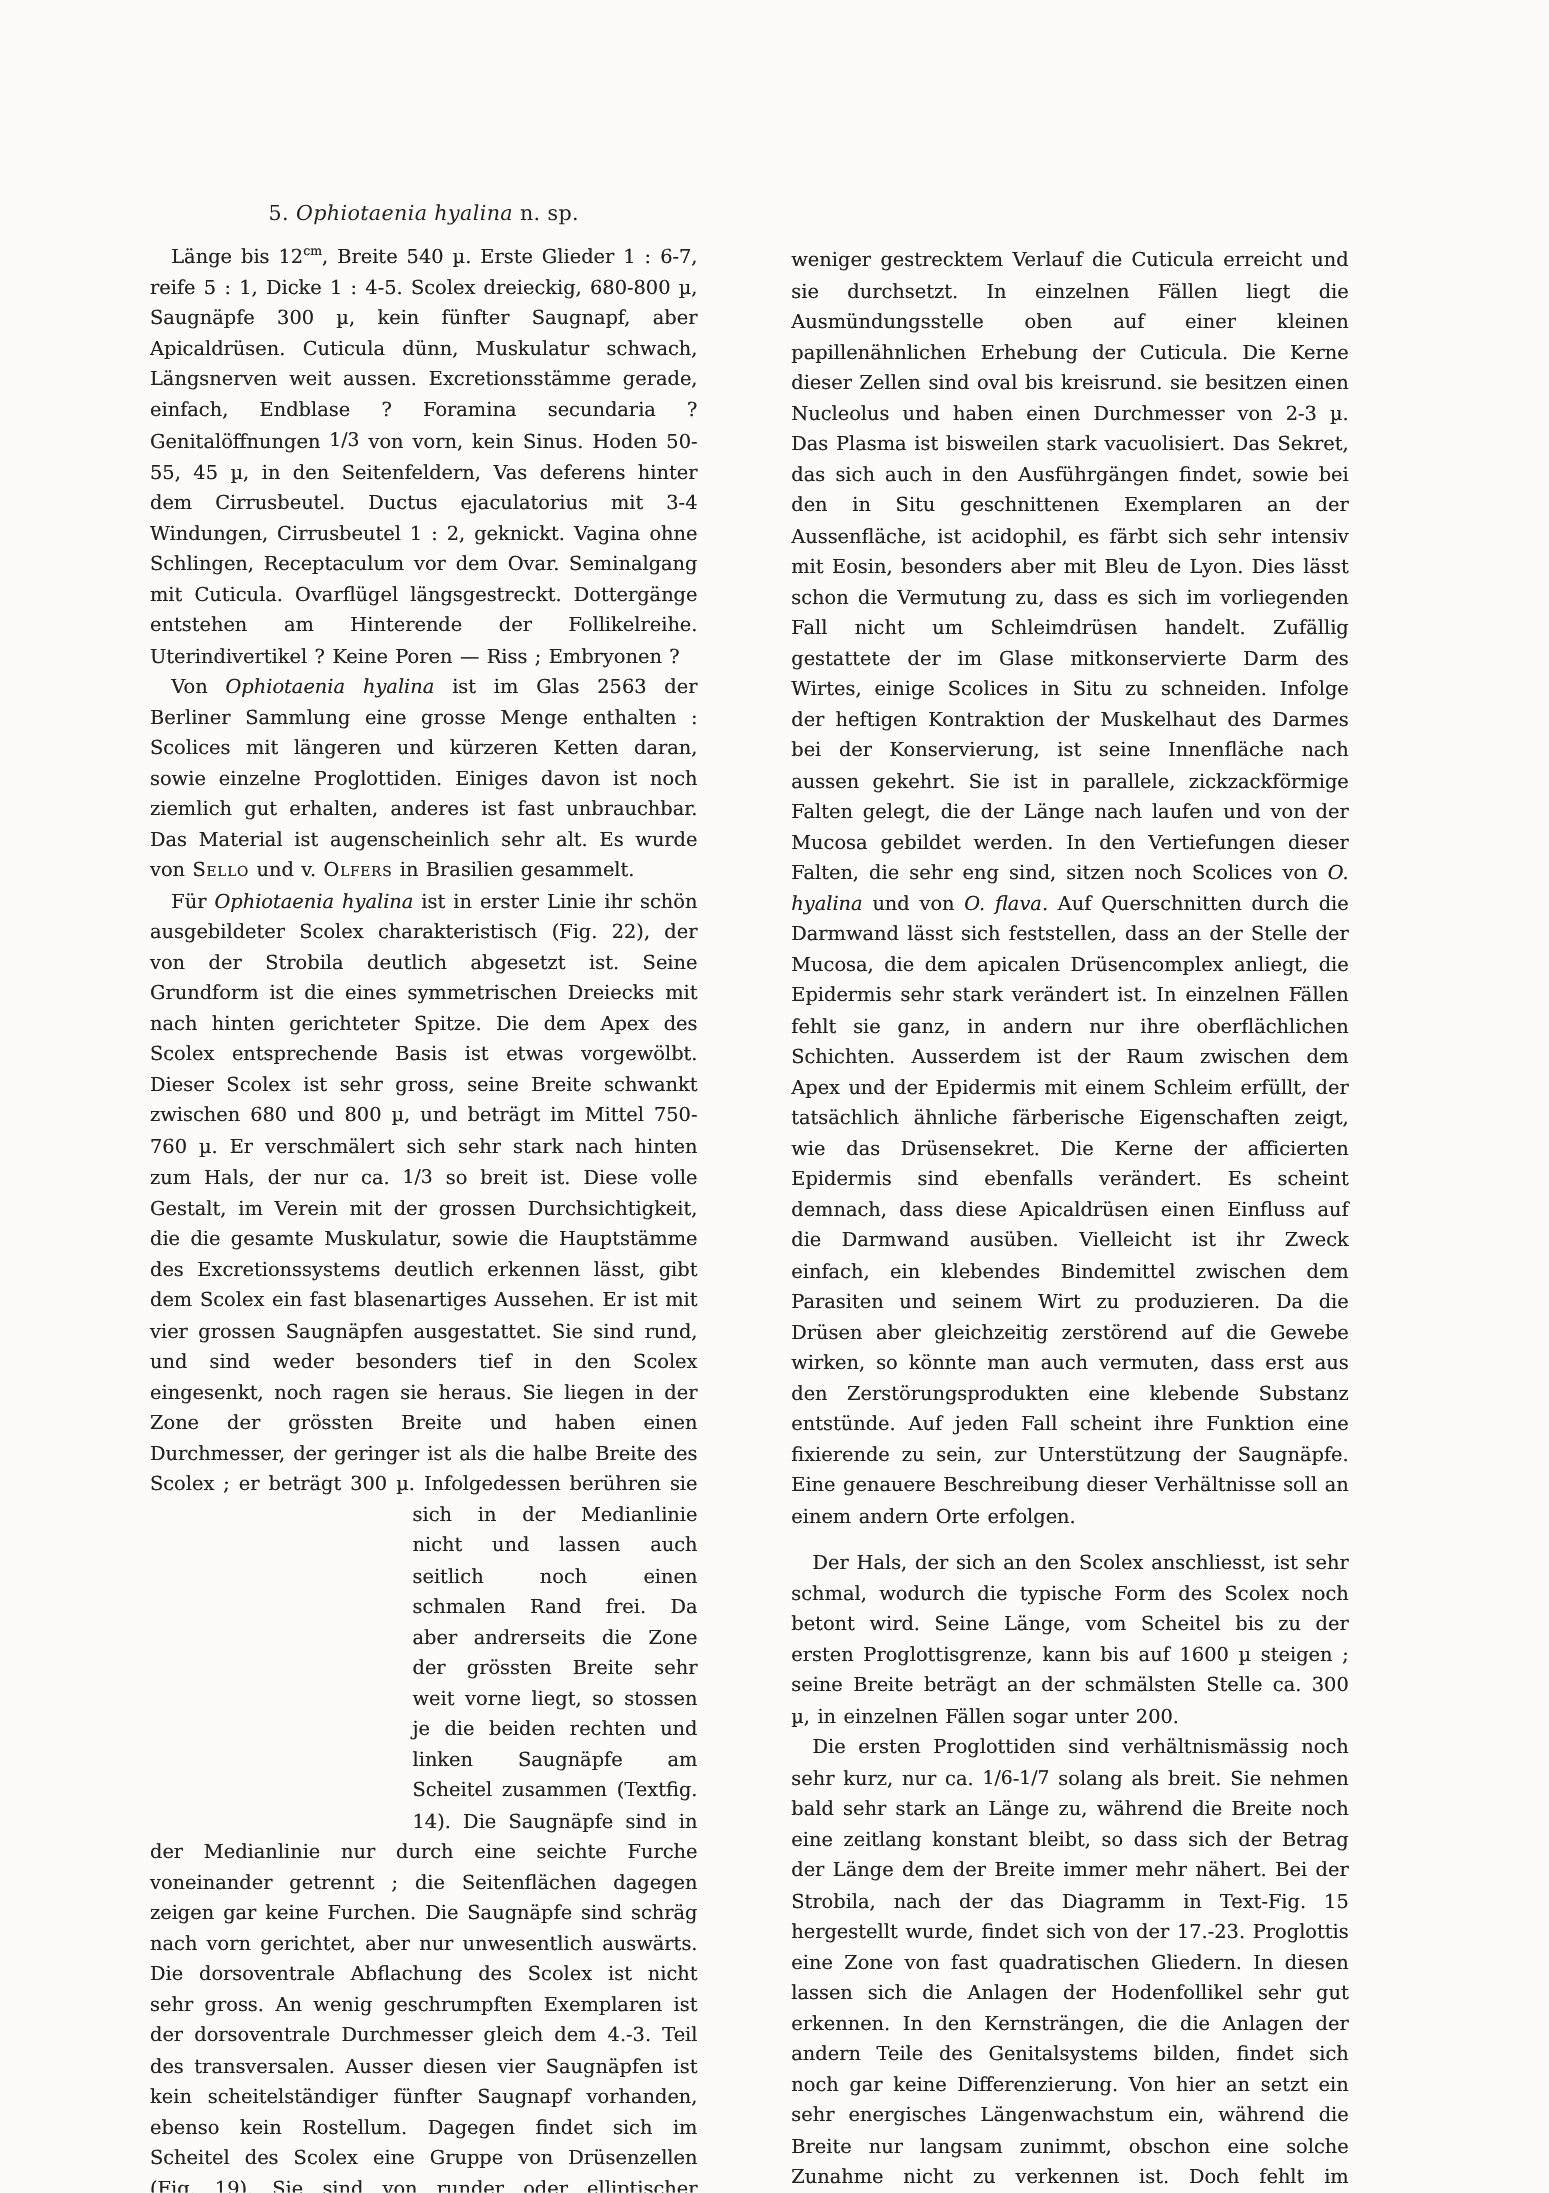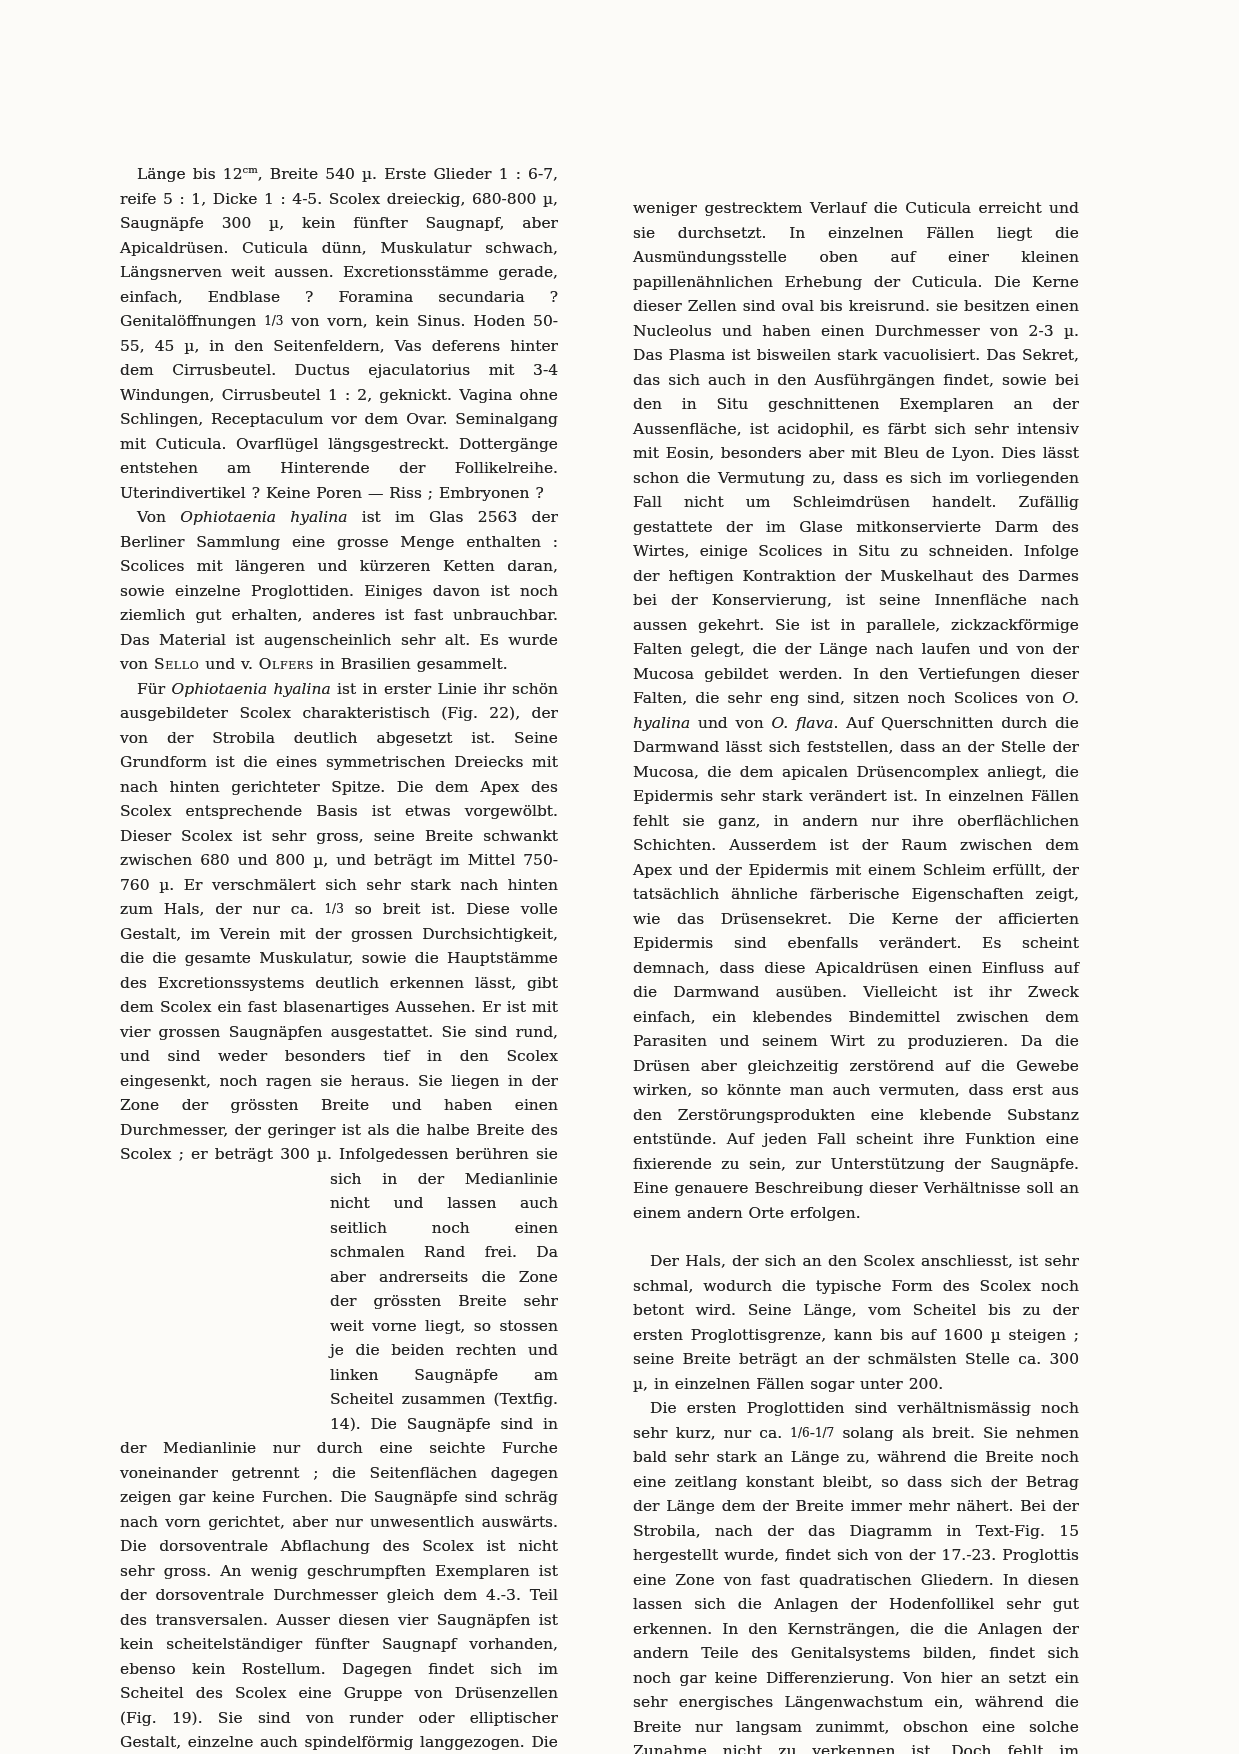--- a/index.html
+++ b/index.html
@@ -24,37 +24,38 @@
   }
   .para{
     margin:0;
     text-align:justify;
     font-size:15.5px;
     line-height:24.5px;
     text-shadow:0 0 0.4px rgba(20,20,20,0.55);
     word-spacing:1px;
   }
   .indent{text-indent:17px;}
-  .spaced{margin-top:24px;}
+  .spaced{margin-top:13px;}
   .seg-i{font-style:italic;}
   .seg-sc{font-variant:small-caps;letter-spacing:0.6px;}
   .seg-sup{font-size:10px;vertical-align:6px;letter-spacing:0;}
-  .seg-frac{font-size:12px;vertical-align:1px;}
+  .seg-frac{font-size:15px;vertical-align:1px;}
   .fig-spacer{
     float:left;
     width:210px;
     height:269px;
   }
 </style>
 </head>
 <body>
 
 <div class="page">
 
   <div class="col col-left">
+    <div class="title"><span>5.</span> <span class="seg-i">Ophiotaenia hyalina</span> <span>n. sp.</span></div>
   <p class="para indent"><span class="seg-n">Länge bis 12</span><span class="seg-sup">cm</span><span class="seg-n">, Breite 540 µ.  Erste Glieder 1&nbsp;:&nbsp;6-7, reife 5&nbsp;:&nbsp;1, Dicke 1&nbsp;:&nbsp;4-5.  Scolex dreieckig, 680-800 µ,  Saugnäpfe 300 µ, kein fünfter Saugnapf, aber Apicaldrüsen.  Cuticula dünn, Muskulatur schwach,  Längsnerven weit aussen.  Excretionsstämme gerade,  einfach,  Endblase&nbsp;?  Foramina  secundaria&nbsp;?  Genitalöffnungen </span><span class="seg-frac">1/3</span><span class="seg-n"> von vorn, kein Sinus.  Hoden 50-55, 45 µ, in den Seitenfeldern, Vas deferens hinter dem Cirrusbeutel.  Ductus ejaculatorius mit 3-4 Windungen, Cirrusbeutel 1&nbsp;:&nbsp;2, geknickt. Vagina ohne Schlingen, Receptaculum vor dem Ovar.  Seminalgang mit Cuticula.  Ovarflügel längsgestreckt.  Dottergänge entstehen am Hinterende der Follikelreihe.  Uterindivertikel&nbsp;? Keine Poren — Riss&nbsp;; Embryonen&nbsp;?</span></p>
       <p class="para indent"><span class="seg-n">Von </span><span class="seg-i">Ophiotaenia hyalina</span><span class="seg-n"> ist im Glas 2563 der Berliner Sammlung eine grosse Menge enthalten&nbsp;: Scolices mit längeren und kürzeren Ketten daran, sowie einzelne Proglottiden. Einiges davon ist noch ziemlich gut erhalten, anderes ist fast unbrauchbar.  Das Material ist augenscheinlich sehr alt.  Es wurde von </span><span class="seg-sc">Sello</span><span class="seg-n"> und v. </span><span class="seg-sc">Olfers</span><span class="seg-n"> in Brasilien gesammelt.</span></p>
       <p class="para indent"><span class="seg-n">Für </span><span class="seg-i">Ophiotaenia hyalina</span><span class="seg-n"> ist in erster Linie ihr schön ausgebildeter Scolex charakteristisch (Fig. 22), der von der Strobila deutlich abgesetzt ist. Seine Grundform ist die eines symmetrischen Dreiecks mit nach hinten gerichteter Spitze.  Die dem Apex des Scolex entsprechende Basis ist etwas vorgewölbt. Dieser Scolex ist sehr gross, seine Breite schwankt zwischen 680 und 800 µ, und beträgt im Mittel 750-760 µ. Er verschmälert sich sehr stark nach hinten zum Hals, der nur ca. </span><span class="seg-frac">1/3</span><span class="seg-n"> so breit ist.  Diese volle Gestalt, im Verein mit der grossen Durchsichtigkeit, die die gesamte Muskulatur, sowie die Hauptstämme des Excretionssystems deutlich erkennen lässt, gibt dem Scolex ein fast blasenartiges Aussehen. Er ist mit vier grossen Saugnäpfen ausgestattet. Sie sind rund, und sind weder besonders tief in den Scolex eingesenkt, noch ragen sie heraus. Sie liegen in der Zone der grössten Breite und haben einen Durchmesser, der geringer ist als die halbe Breite des Scolex&nbsp;; er beträgt 300 µ. Infolgedessen berühren sie sich in der </span><span class="fig-spacer"></span><span class="seg-n">Medianlinie nicht und lassen auch seitlich noch einen schmalen Rand frei. Da aber andrerseits die Zone der grössten Breite sehr weit vorne liegt, so stossen je die beiden rechten und linken Saugnäpfe am Scheitel zusammen (Textfig. 14). Die Saugnäpfe sind in der Medianlinie nur durch eine seichte Furche voneinander getrennt&nbsp;; die Seitenflächen dagegen zeigen gar keine Furchen. Die Saugnäpfe sind schräg nach vorn gerichtet, aber nur unwesentlich auswärts. Die dorsoventrale Abflachung des Scolex ist nicht sehr gross.  An wenig geschrumpften Exemplaren ist der dorsoventrale Durchmesser gleich dem 4.-3. Teil des transversalen.  Ausser diesen vier Saugnäpfen ist kein scheitelständiger fünfter Saugnapf vorhanden, ebenso kein Rostellum. Dagegen findet sich im Scheitel des Scolex eine Gruppe von Drüsenzellen (Fig. 19). Sie sind von runder oder elliptischer Gestalt, einzelne auch spindelförmig langgezogen. Die runden haben einen Durchmesser bis zu 15 µ die andern eine Länge bis zu 30 µ. Sie liegen tief im Innern der Apicalregion, die hintersten sogar bisweilen zwischen den Saugnäpfen.  Jede von diesen Zellen geht an ihrem Ende in einen haarfeinen Ausführungsgang über, der in mehr oder</span></p>
     </div>
 
   <div class="col col-right">
       <p class="para"><span class="seg-n">weniger gestrecktem Verlauf die Cuticula erreicht und sie durchsetzt.  In einzelnen Fällen liegt die Ausmündungsstelle oben auf einer kleinen papillenähnlichen Erhebung der Cuticula. Die Kerne dieser Zellen sind oval bis kreisrund. sie besitzen einen Nucleolus und haben einen Durchmesser von 2-3 µ.  Das Plasma ist bisweilen stark vacuolisiert.  Das Sekret, das sich auch in den Ausführgängen findet, sowie bei den in Situ geschnittenen Exemplaren an der Aussenfläche, ist acidophil, es färbt sich sehr intensiv mit Eosin, besonders aber mit Bleu de Lyon.  Dies lässt schon die Vermutung zu, dass es sich im vorliegenden Fall nicht um Schleimdrüsen handelt.  Zufällig gestattete der im Glase mitkonservierte Darm des Wirtes, einige Scolices in Situ zu schneiden.  Infolge der heftigen Kontraktion der Muskelhaut des Darmes bei der Konservierung, ist seine Innenfläche nach aussen gekehrt.  Sie ist in parallele, zickzackförmige Falten gelegt, die der Länge nach laufen und von der Mucosa gebildet werden.  In den Vertiefungen dieser Falten, die sehr eng sind, sitzen noch Scolices von </span><span class="seg-i">O. hyalina</span><span class="seg-n"> und von </span><span class="seg-i">O. flava</span><span class="seg-n">.  Auf Querschnitten durch die Darmwand lässt sich feststellen, dass an der Stelle der Mucosa, die dem apicalen Drüsencomplex anliegt, die Epidermis sehr stark verändert ist.  In einzelnen Fällen fehlt sie ganz, in andern nur ihre oberflächlichen Schichten.  Ausserdem ist der Raum zwischen dem Apex und der Epidermis mit einem Schleim erfüllt, der tatsächlich ähnliche färberische Eigenschaften zeigt, wie das Drüsensekret.  Die Kerne der afficierten Epidermis sind ebenfalls verändert.  Es scheint demnach, dass diese Apicaldrüsen einen Einfluss auf die Darmwand ausüben.  Vielleicht ist ihr Zweck einfach, ein klebendes Bindemittel zwischen dem Parasiten und seinem Wirt zu produzieren.  Da die Drüsen aber gleichzeitig zerstörend auf die Gewebe wirken, so könnte man auch vermuten, dass erst aus den Zerstörungsprodukten eine klebende Substanz entstünde.  Auf jeden Fall scheint ihre Funktion eine fixierende zu sein, zur Unterstützung der Saugnäpfe.  Eine genauere Beschreibung dieser Verhältnisse soll an einem andern Orte erfolgen.</span></p>
       <p class="para indent spaced"><span class="seg-n">Der Hals, der sich an den Scolex anschliesst, ist sehr schmal, wodurch die typische Form des Scolex noch betont wird.  Seine Länge, vom Scheitel bis zu der ersten Proglottisgrenze, kann bis auf 1600 µ steigen&nbsp;; seine Breite beträgt an der schmälsten Stelle ca. 300 µ, in einzelnen Fällen sogar unter 200.</span></p>
       <p class="para indent"><span class="seg-n">Die ersten Proglottiden sind verhältnismässig noch sehr kurz, nur ca. </span><span class="seg-frac">1/6</span><span class="seg-n">-</span><span class="seg-frac">1/7</span><span class="seg-n"> solang als breit.  Sie nehmen bald sehr stark an Länge zu, während die Breite noch eine zeitlang konstant bleibt, so dass sich der Betrag der Länge dem der Breite immer mehr nähert.  Bei der Strobila, nach der das Diagramm in Text-Fig. 15 hergestellt wurde, findet sich von der 17.-23. Proglottis eine Zone von fast quadratischen Gliedern. In diesen lassen sich die Anlagen der Hodenfollikel sehr gut erkennen. In den Kernsträngen, die die Anlagen der andern Teile des Genitalsystems bilden, findet sich noch gar keine Differenzierung.  Von hier an setzt ein sehr energisches Längenwachstum ein, während die Breite nur langsam zunimmt, obschon eine solche Zunahme nicht zu verkennen ist.  Doch fehlt im Verlaufe der Veränderung der Breite ein bestimmtes Maximum, oder es wird wenigstens erst sehr spät erreicht und dann beibehalten.  Das starke Längenwachstum dagegen führt sehr bald zur Erreichung sehr langer Proglottiden&nbsp;: die 47. ist fast viermal, die 49. fast fünfmal so lang als breit (Fig. 20). In den ältesten, in dieser Kette enthaltenen Gliedern ist der männliche</span></p>
     </div>

